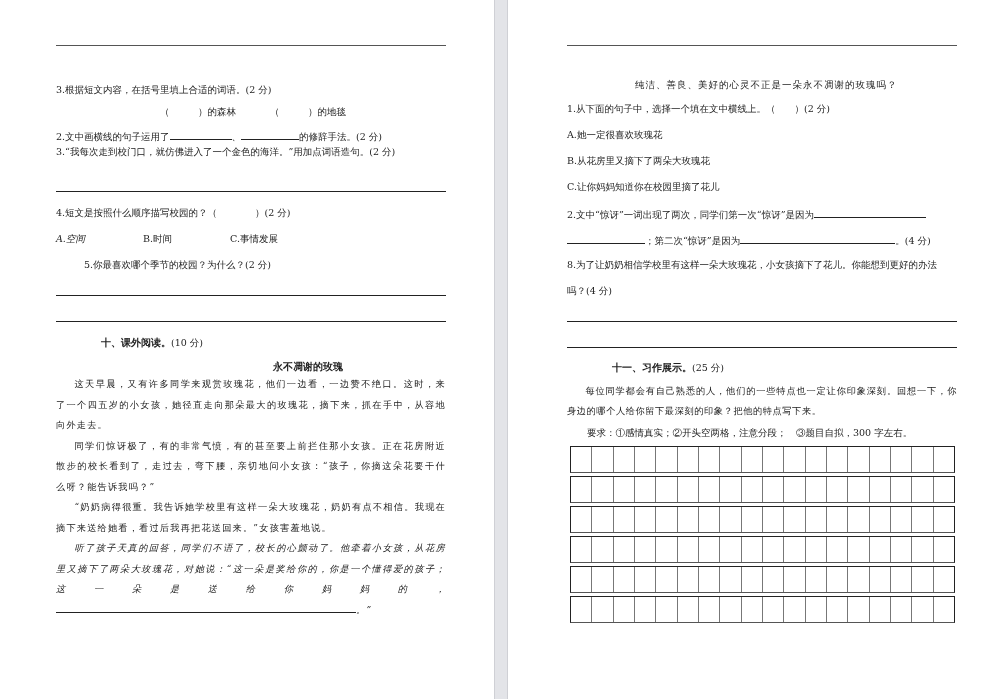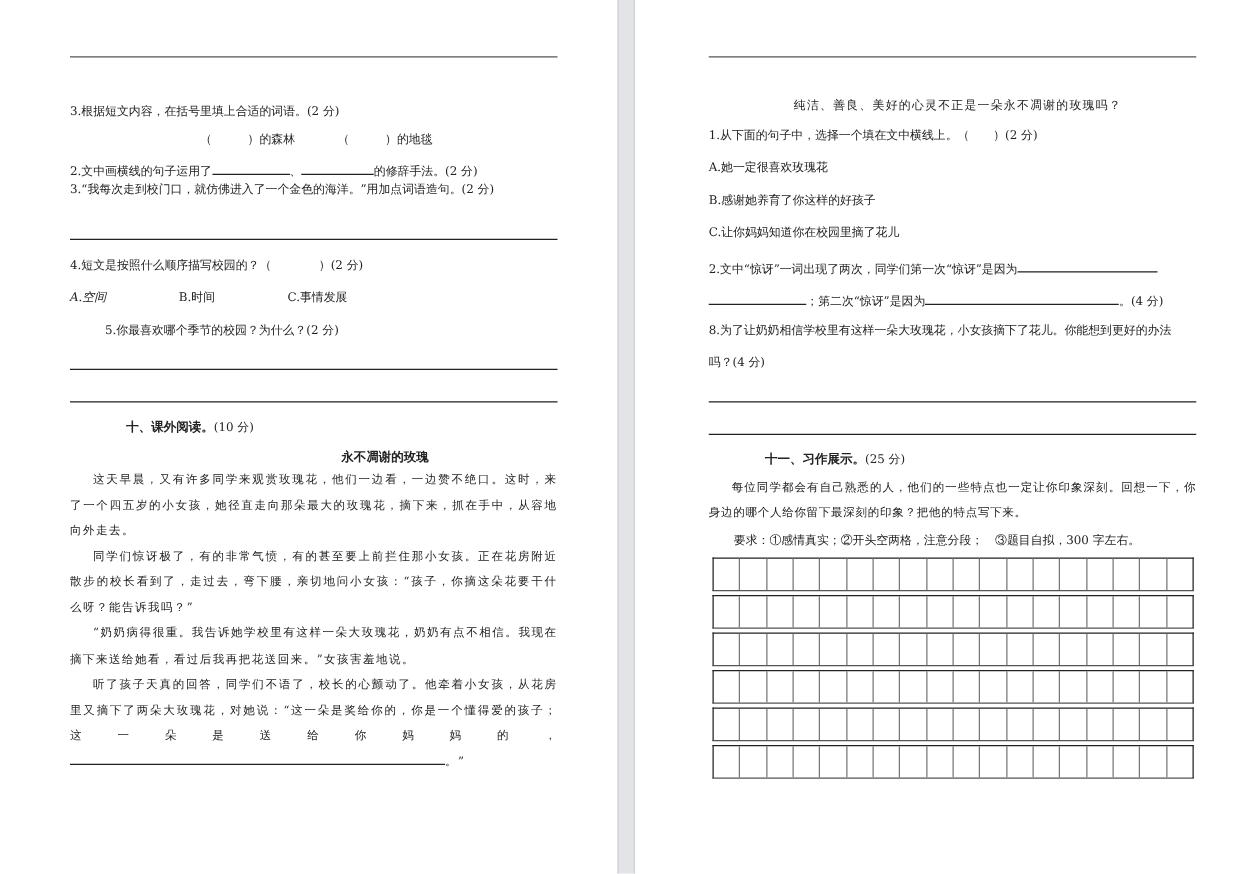--- a/index.html
+++ b/index.html
@@ -53,30 +53,30 @@
 <div class="rule" style="left:56px;top:321px;width:390px;"></div>
 
 <div class="t" style="left:56px;top:337px;"><span class="title">十、课外阅读。</span><span class="small">(10 分)</span></div>
 
 <div class="t title" style="left:228px;top:361px;">永不凋谢的玫瑰</div>
 
 <div class="passage" style="left:56px;top:374px;width:390px;">
   <div style="text-indent:2em;">这天早晨，又有许多同学来观赏玫瑰花，他们一边看，一边赞不绝口。这时，来了一个四五岁的小女孩，她径直走向那朵最大的玫瑰花，摘下来，抓在手中，从容地向外走去。</div>
   <div style="text-indent:2em;">同学们惊讶极了，有的非常气愤，有的甚至要上前拦住那小女孩。正在花房附近散步的校长看到了，走过去，弯下腰，亲切地问小女孩：“孩子，你摘这朵花要干什么呀？能告诉我吗？”</div>
   <div style="text-indent:2em;">“奶奶病得很重。我告诉她学校里有这样一朵大玫瑰花，奶奶有点不相信。我现在摘下来送给她看，看过后我再把花送回来。”女孩害羞地说。</div>
-  <div style="text-indent:2em;"><span>听了孩子天真的回答，同学们不语了，校长的心颤动了。他牵着小女孩，从花房里又摘下了两朵大玫瑰花，对她说：“这一朵是奖给你的，你是一个懂得爱的孩子；这一朵是送给你妈妈的，</span><span class="blank" style="width:300px;"></span><span>。”</span></div>
+  <div style="text-indent:2em;font-style:italic;"><span>听了孩子天真的回答，同学们不语了，校长的心颤动了。他牵着小女孩，从花房里又摘下了两朵大玫瑰花，对她说：“这一朵是奖给你的，你是一个懂得爱的孩子；这一朵是送给你妈妈的，</span><span class="blank" style="width:300px;"></span><span>。”</span></div>
 </div>
 
 <div class="hr" style="left:567px;top:45px;width:390px;"></div>
 
 <div class="t" style="left:587px;top:79px;letter-spacing:1px;padding-left:48px;">纯洁、善良、美好的心灵不正是一朵永不凋谢的玫瑰吗？</div>
 
 <div class="t" style="left:567px;top:103px;"><span>1.从下面的句子中，选择一个填在文中横线上。（　　）</span><span>(2 分)</span></div>
 <div class="t" style="left:567px;top:129px;">A.她一定很喜欢玫瑰花</div>
-<div class="t" style="left:567px;top:155px;">B.感谢她养育了你这样的好孩子</div>
+<div class="t" style="left:567px;top:155px;">B.从花房里又摘下了两朵大玫瑰花</div>
 <div class="t" style="left:567px;top:181px;">C.让你妈妈知道你在校园里摘了花儿</div>
 
 <div class="t" style="left:567px;top:207px;"><span>2.文中“惊讶”一词出现了两次，同学们第一次“惊讶”是因为</span><span class="blank" style="width:112px;"></span></div>
 <div class="t" style="left:567px;top:233px;"><span class="blank" style="width:78px;"></span><span>；第二次“惊讶”是因为</span><span class="blank" style="width:155px;"></span><span>。</span><span>(4 分)</span></div>
 
 <div class="t" style="left:567px;top:259px;">8.为了让奶奶相信学校里有这样一朵大玫瑰花，小女孩摘下了花儿。你能想到更好的办法</div>
 <div class="t" style="left:567px;top:285px;"><span>吗？</span><span>(4 分)</span></div>
 <div class="rule" style="left:567px;top:321px;width:390px;"></div>
 <div class="rule" style="left:567px;top:347px;width:390px;"></div>
 

